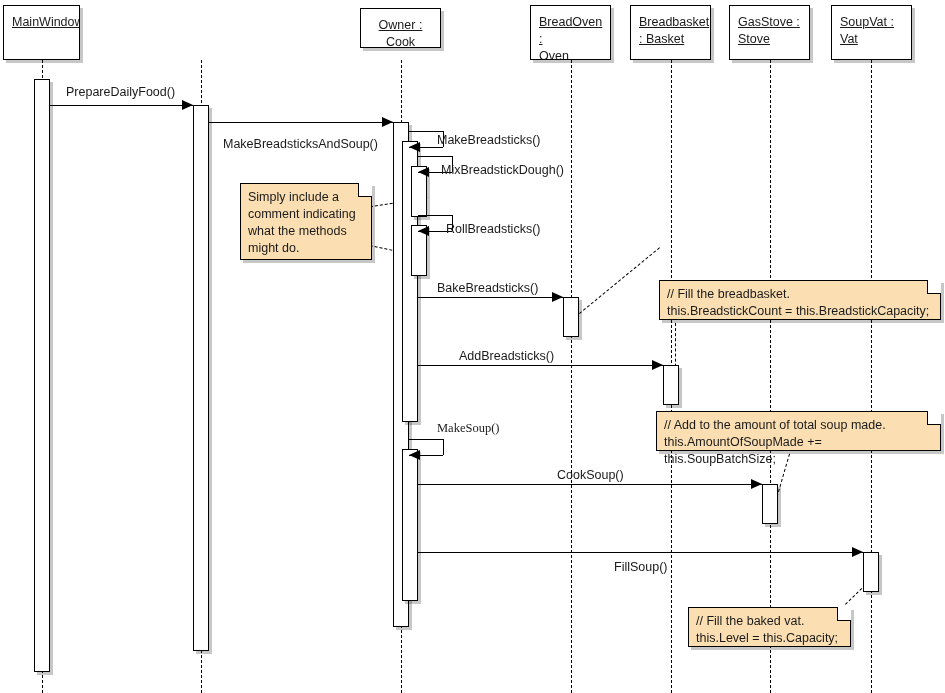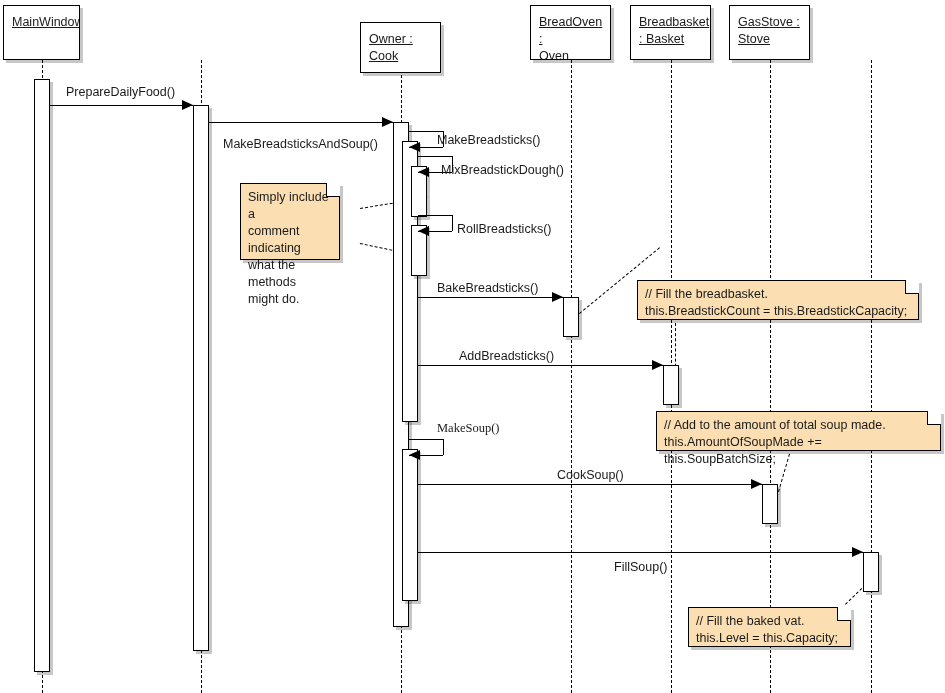--- a/index.html
+++ b/index.html
@@ -144,49 +144,50 @@
     <div class="msg-label" style="left: 437px; top: 133px;">MakeBreadsticks()</div>
     <div class="msg-line" style="left: 418px; top: 156px; width: 34px;"></div>
     <div class="self-v" style="left: 452px; top: 156px; height: 16px;"></div>
     <div class="msg-line" style="left: 418px; top: 172px; width: 34px;"></div>
     <div class="msg-arrow left" style="left: 418px; top: 167px;"></div>
     <div class="msg-label" style="left: 441px; top: 163px;">MixBreadstickDough()</div>
     <div class="msg-line" style="left: 418px; top: 215px; width: 34px;"></div>
     <div class="self-v" style="left: 452px; top: 215px; height: 16px;"></div>
     <div class="msg-line" style="left: 418px; top: 231px; width: 34px;"></div>
     <div class="msg-arrow left" style="left: 418px; top: 226px;"></div>
-    <div class="msg-label" style="left: 457px; top: 222px;">RollBreadsticks()</div>
+    <div class="msg-label" style="left: 446px; top: 222px;">RollBreadsticks()</div>
     <div class="msg-line" style="left: 418px; top: 297px; width: 145px;"></div>
     <div class="msg-arrow right" style="left: 552px; top: 292px;"></div>
     <div class="msg-label" style="left: 437px; top: 281px;">BakeBreadsticks()</div>
     <div class="msg-line" style="left: 418px; top: 365px; width: 245px;"></div>
     <div class="msg-arrow right" style="left: 652px; top: 360px;"></div>
     <div class="msg-label" style="left: 459px; top: 349px;">AddBreadsticks()</div>
     <div class="msg-line" style="left: 409px; top: 439px; width: 34px;"></div>
     <div class="self-v" style="left: 443px; top: 439px; height: 16px;"></div>
     <div class="msg-line" style="left: 409px; top: 455px; width: 34px;"></div>
     <div class="msg-arrow left" style="left: 409px; top: 450px;"></div>
     <div class="msg-label" style="left: 437px; top: 421px; font-family: Liberation Serif, serif;">MakeSoup()</div>
     <div class="msg-line" style="left: 418px; top: 484px; width: 344px;"></div>
     <div class="msg-arrow right" style="left: 751px; top: 479px;"></div>
     <div class="msg-label" style="left: 557px; top: 468px;">CookSoup()</div>
     <div class="msg-line" style="left: 418px; top: 552px; width: 445px;"></div>
     <div class="msg-arrow right" style="left: 852px; top: 547px;"></div>
     <div class="msg-label" style="left: 614px; top: 512px; margin-top: 48px;">FillSoup()</div>
     <div class="lifeline-head" style="left: 3px; top: 5px; width: 77px; height: 55px;"><span class="nm">MainWindow</span></div>
-    <div class="lifeline-head" style="left: 360px; top: 22px; width: 81px; height: 51px;"><span class="nm">Owner : Cook</span></div>
+    <div class="lifeline-head" style="left: 360px; top: 8px; width: 81px; height: 40px; text-align: center;"><span class="nm">Owner : Cook</span></div>
     <div class="lifeline-head" style="left: 530px; top: 5px; width: 81px; height: 55px;"><span class="nm">BreadOven :
 Oven</span></div>
     <div class="lifeline-head" style="left: 630px; top: 5px; width: 81px; height: 55px;"><span class="nm">Breadbasket
 : Basket</span></div>
     <div class="lifeline-head" style="left: 729px; top: 5px; width: 81px; height: 55px;"><span class="nm">GasStove :
 Stove</span></div>
-    <div class="note" style="left: 240px; top: 183px; width: 100px; height: 77px;"><span class="note-text">Simply include a
+    <div class="lifeline-head" style="left: 831px; top: 5px; width: 81px; height: 55px;"><span class="nm">SoupVat : Vat</span></div>
+    <div class="note" style="left: 240px; top: 183px; width: 132px; height: 77px;"><span class="note-text">Simply include a
 comment indicating
 what the methods
 might do.</span><div class="fold"></div></div>
-    <div class="note" style="left: 637px; top: 280px; width: 282px; height: 40px;"><span class="note-text">// Fill the breadbasket.
+    <div class="note" style="left: 659px; top: 280px; width: 282px; height: 40px;"><span class="note-text">// Fill the breadbasket.
 this.BreadstickCount = this.BreadstickCapacity;</span><div class="fold"></div></div>
     <div class="note" style="left: 656px; top: 411px; width: 285px; height: 40px;"><span class="note-text">// Add to the amount of total soup made.
 this.AmountOfSoupMade += this.SoupBatchSize;</span><div class="fold"></div></div>
     <div class="note" style="left: 688px; top: 607px; width: 163px; height: 40px;"><span class="note-text">// Fill the baked vat.
 this.Level = this.Capacity;</span><div class="fold"></div></div>
   </div>
 
 </body></html>

